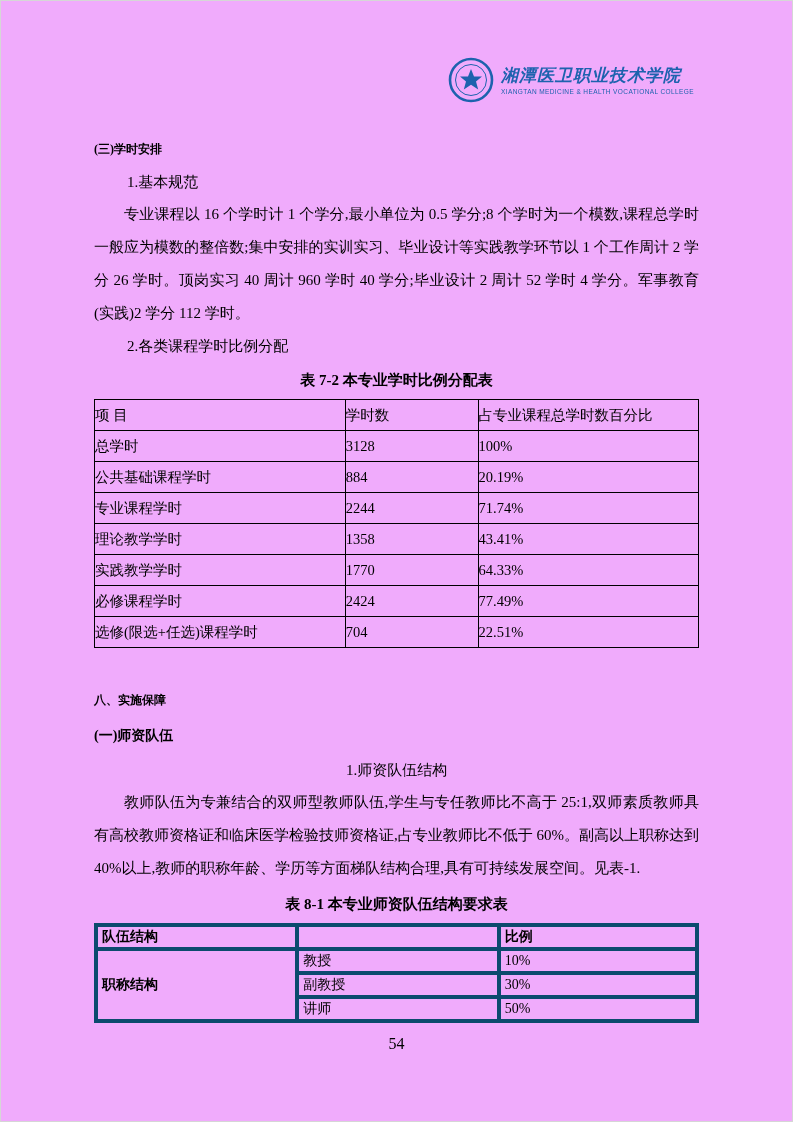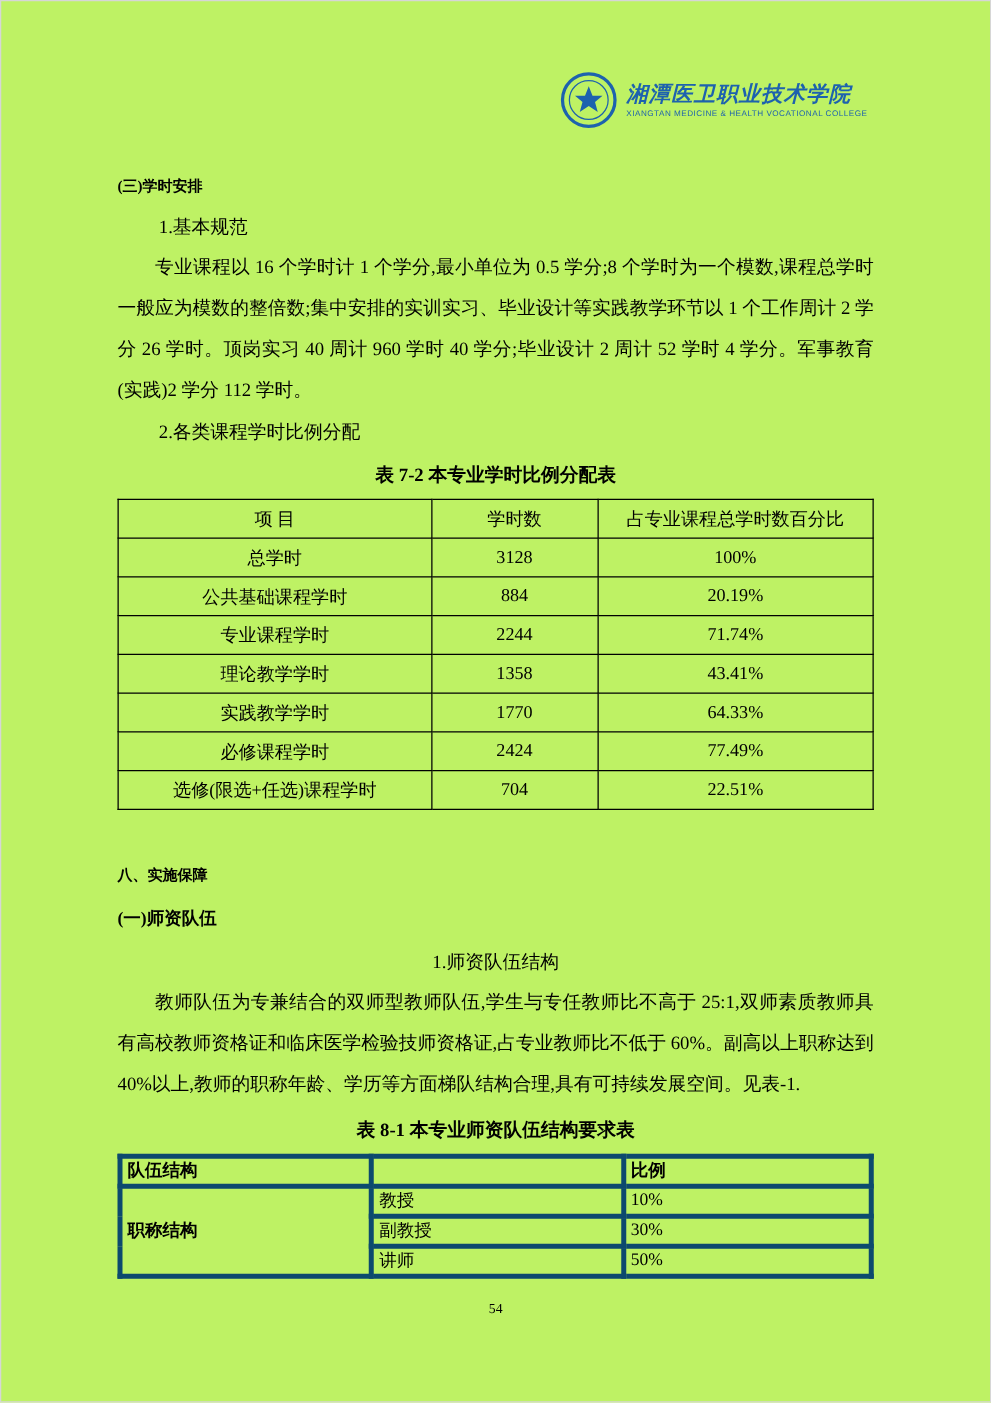--- a/index.html
+++ b/index.html
@@ -1,19 +1,19 @@
 <!DOCTYPE html>
 <html><head>
 <meta charset="utf-8">
 <style>
   * { margin: 0; padding: 0; box-sizing: border-box; }
   html, body { background: #e9e9e9; }
   .page {
     width: 793px; height: 1122px;
-    background: #bef264;
+    background: #f0abfc;
     margin: 0 auto;
     position: relative;
     font-family: "Liberation Serif", "DejaVu Serif", serif;
     color: #000;
     overflow: hidden;
     border: 1px solid #d6d6d6;
   }
   
   .logo {
     position: absolute; top: 56px; right: 98px;
@@ -42,21 +42,21 @@
     text-align: justify; text-indent: 2em; margin-top: 6px;
   }
   .table-title {
     text-align: center; font-weight: bold; font-size: 15px;
     margin-top: 15px; margin-bottom: 9px;
   }
   
   table { width: 100%; border-collapse: collapse; table-layout: fixed; }
   .t72 { font-size: 14.5px; }
   .t72 th, .t72 td {
-    border: 1px solid #000; text-align: center; vertical-align: middle;
+    border: 1px solid #000; text-align: left; vertical-align: middle;
     height: 31px; padding: 2px 0; font-weight: normal;
   }
   .t72 .c1 { width: 41.5%; }
   .t72 .c2 { width: 22%; }
   .t72 .c3 { width: 36.5%; }
   
   .gap-lg { margin-top: 42px; }
   .sub-heading { font-size: 14px; font-weight: bold; margin-top: 16px; line-height: 20px; }
   .plain-item { font-size: 15px; margin-top: 14px; line-height: 20px; text-align: center; }
   
@@ -66,21 +66,21 @@
     height: 22px; padding: 1px 4px;
   }
   .t81 th { font-weight: bold; }
   .t81 .group { font-weight: bold; }
   .t81 .c1 { width: 33.5%; }
   .t81 .c2 { width: 33.5%; }
   .t81 .c3 { width: 33%; }
   
   .page-number {
     position: absolute; bottom: 68px; left: 0; right: 0;
-    text-align: center; font-size: 11px;
+    text-align: center; font-size: 16px;
   }
 </style>
 </head>
 <body>
 
 <div class="page">
 
   <div class="logo">
     <div class="logo-mark">
       <svg width="46" height="46" viewBox="0 0 46 46">

